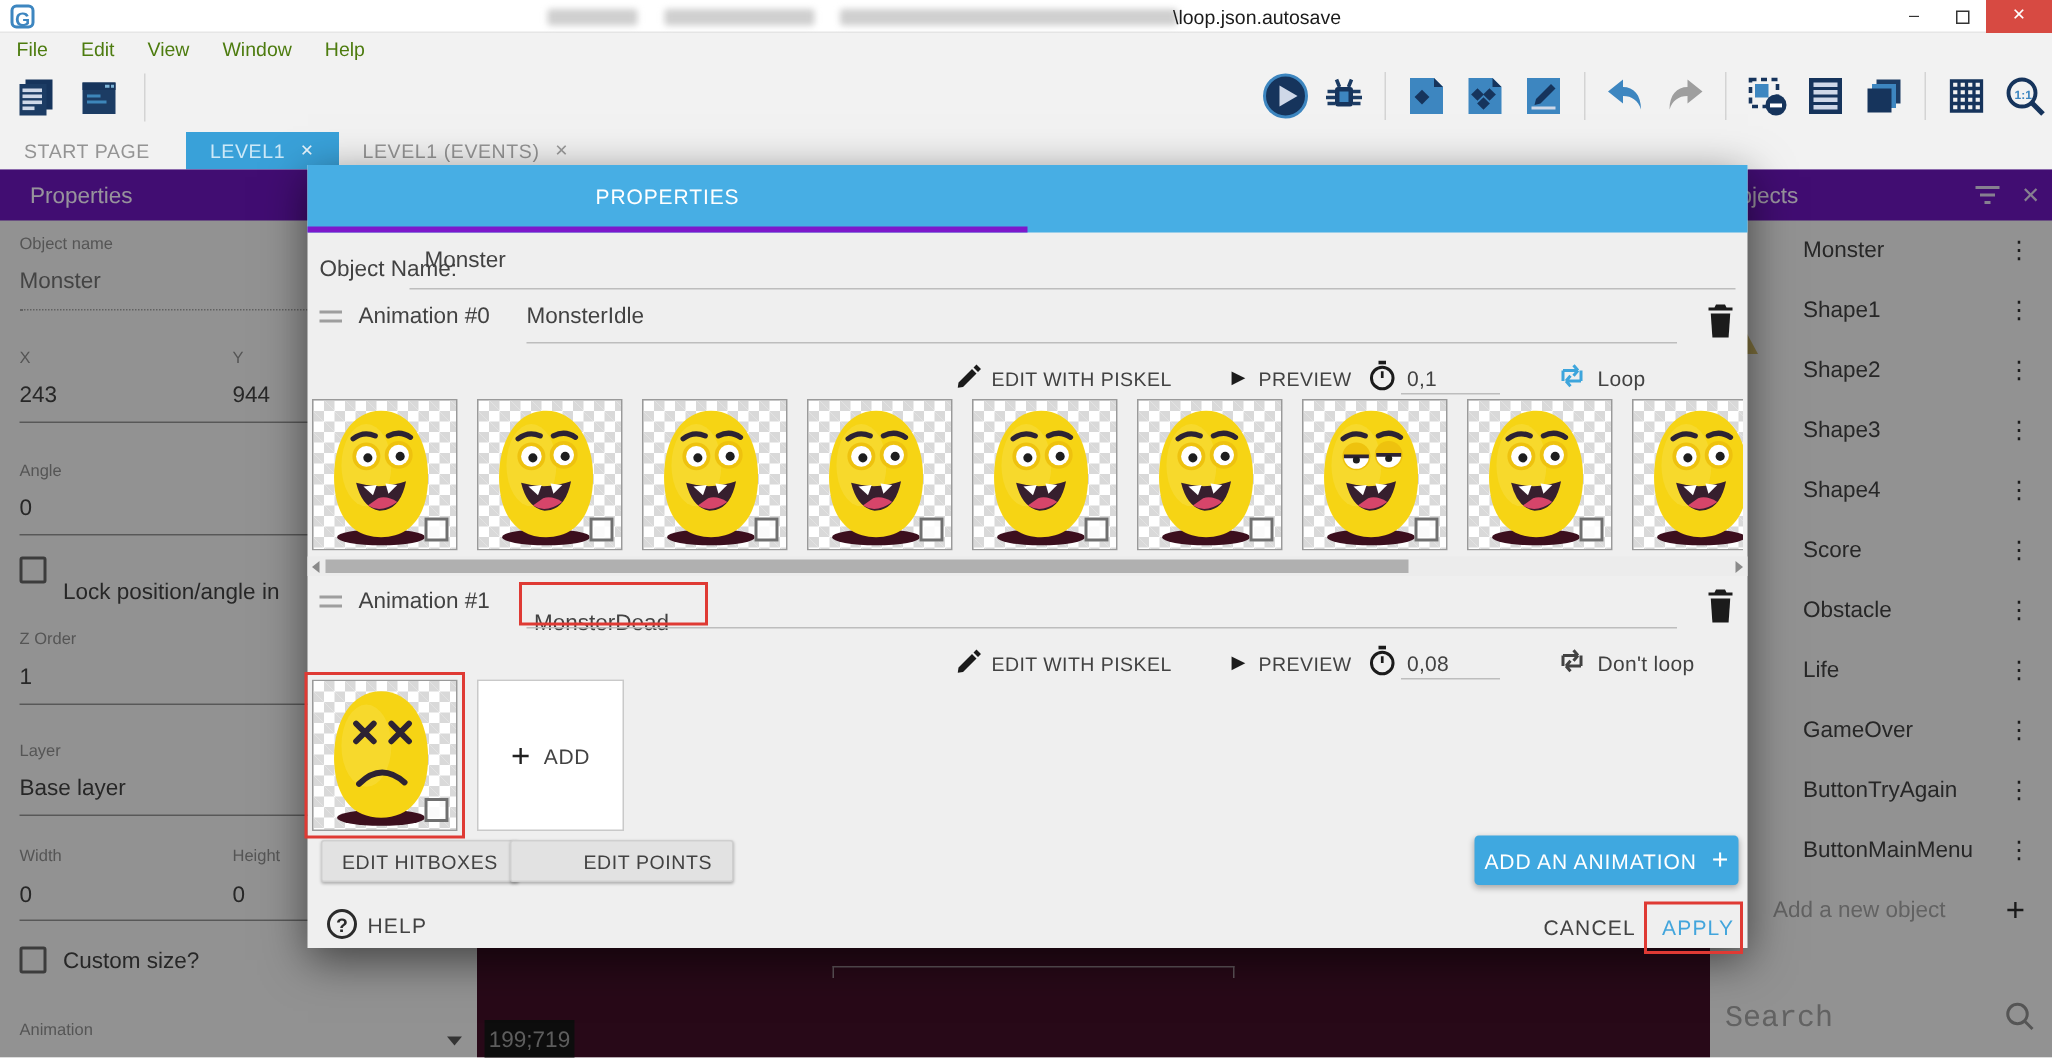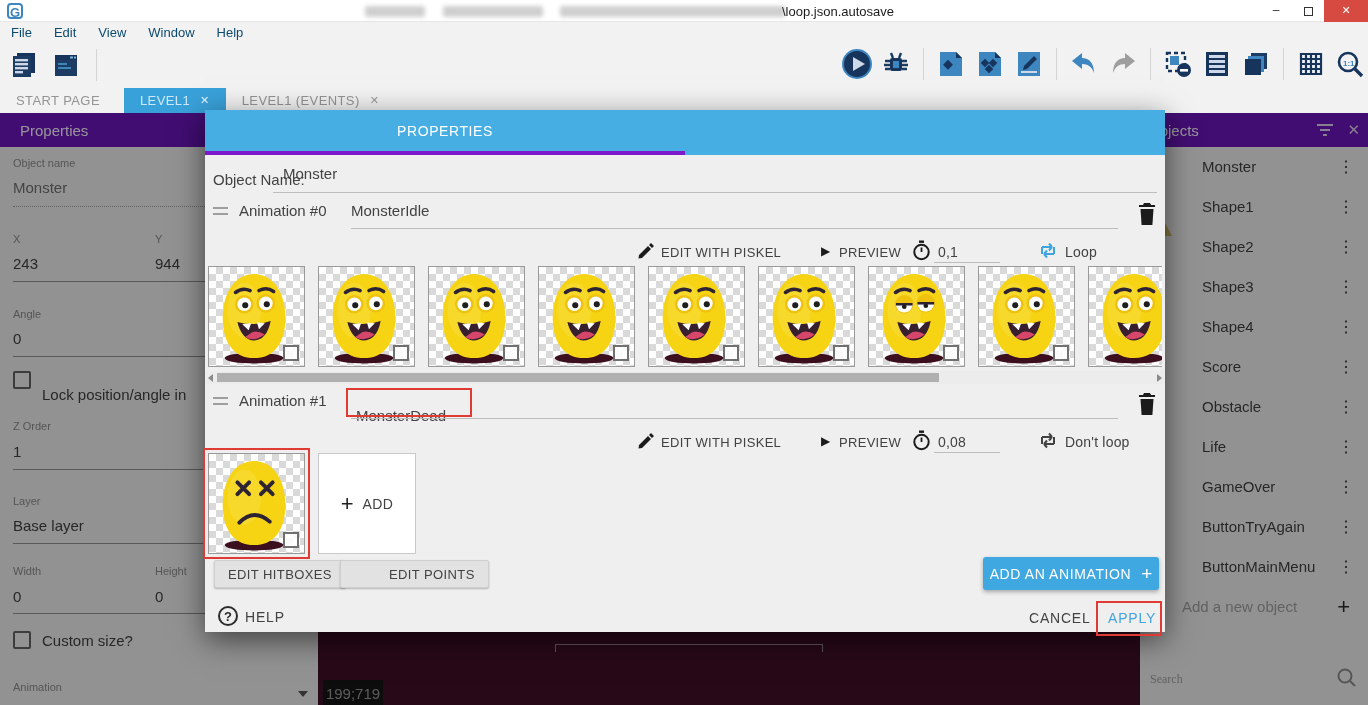--- a/index.html
+++ b/index.html
@@ -11,21 +11,21 @@
   .titlebar { position:absolute; left:0; top:0; width:1368px; height:22px; background:#fff; border-bottom:1px solid #e6e6e6; }
   .app-icon { position:absolute; left:7px; top:3px; width:16px; height:16px; color:#3d86c0; font-weight:bold; font-size:13px; line-height:16px; text-align:center; border:2px solid #3d86c0; border-radius:4px; }
   .redacted { position:absolute; top:6px; height:11px; background:#cfcfcf; filter:blur(2px); border-radius:2px; }
   .title-text { position:absolute; left:782px; top:4px; font-size:13px; color:#1b1b1b; }
   .win-btn { position:absolute; top:0; width:32px; height:22px; text-align:center; line-height:20px; font-size:12px; color:#333; }
   .win-btn.close { width:44px; background:#d74a42; color:#fff; font-size:11px; }
   .restore-glyph { display:inline-block; width:9px; height:9px; border:1px solid #333; position:relative; top:2px; }
 
   
   .menubar { position:absolute; left:0; top:22px; width:1368px; height:20px; background:#f2f2f2; display:flex; align-items:center; }
-  .menubar span { padding:0 11px; font-size:13px; color:#0c4a6e; }
+  .menubar span { padding:0 11px; font-size:13px; color:#4d7c0f; }
 
   
   .toolbar { position:absolute; left:0; top:42px; width:1368px; height:46px; background:#f2f2f2; }
   .tb-left { position:absolute; left:8px; top:6px; display:flex; align-items:center; gap:10px; }
   .tb-right { position:absolute; right:2px; top:5px; display:flex; align-items:center; gap:7px; }
   .tb-div { width:1px; height:32px; background:#d4d4d4; margin:0 4px; }
   .tb-icon { width:32px; height:34px; display:flex; align-items:center; justify-content:center; }
 
   
   .tabbar { position:absolute; left:0; top:88px; width:1368px; height:25px; background:#f2f2f2; display:flex; align-items:stretch; }
@@ -70,21 +70,21 @@
   .shape4.thumb-shape { background:#c46a8a; }
   .score.thumb-shape { background:#5577aa; background-image:linear-gradient(#cfd8e8 2px, transparent 2px); background-size:100% 6px; }
   .obstacle.thumb-shape { background:#1c1c1c; border-radius:50%; }
   .life.thumb-shape { background:none; color:#e3c619; font-size:22px; line-height:26px; text-align:center; }
   .gameover.thumb-shape { background:#8a4a3a; background-image:linear-gradient(45deg,#5d2c22 25%,transparent 25%,transparent 75%,#5d2c22 75%); background-size:8px 8px; }
   .buttontryagain.thumb-shape, .buttonmainmenu.thumb-shape { background:#d4af1e; border-radius:50%; }
   .add-obj-row { position:absolute; left:0; top:475px; width:228px; height:40px; }
   .add-obj-label { position:absolute; left:42px; top:10px; font-size:15px; color:#9e9e9e; }
   .add-obj-plus { position:absolute; right:18px; top:6px; font-size:22px; font-weight:300; color:#2b2b2b; }
   .search-row { position:absolute; left:0; top:548px; width:228px; height:36px; }
-  .search-input { position:absolute; left:10px; top:4px; width:180px; height:28px; border:none; background:transparent; font-size:12px; color:#b91c1c; font-family:Liberation Serif, serif; }
+  .search-input { position:absolute; left:10px; top:4px; width:180px; height:28px; border:none; background:transparent; font-size:20px; color:#b91c1c; font-family:Liberation Mono, monospace; }
   .search-input::placeholder { color:#9e9e9e; }
 
   
   .dim-overlay { position:absolute; left:0; top:113px; width:1368px; height:592px; background:rgba(0,0,0,.38); }
 
   
   .dialog { position:absolute; left:205px; top:110px; width:960px; height:522px; background:#efefef; box-shadow:0 8px 28px rgba(0,0,0,.55); }
   .dlg-header { position:absolute; left:0; top:0; width:960px; height:45px; background:#47aee4; }
   .dlg-tab { position:absolute; top:0; width:480px; height:41px; display:flex; align-items:center; justify-content:center; font-size:14px; letter-spacing:.6px; color:#fff; }
   .dlg-tab.inactive { color:#eaf6fd; }

